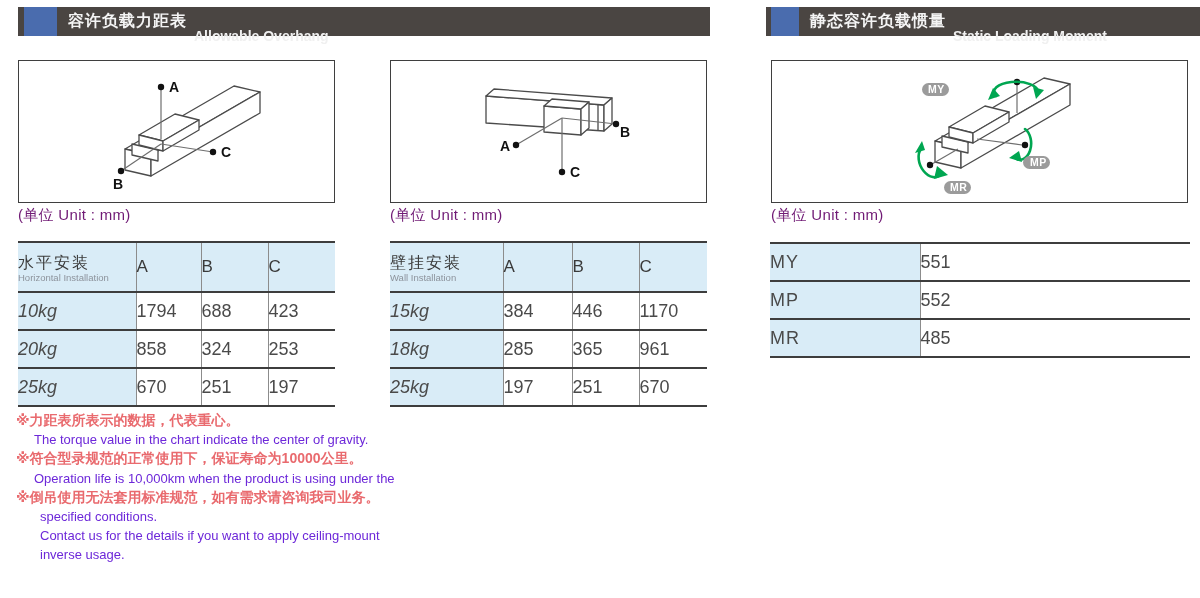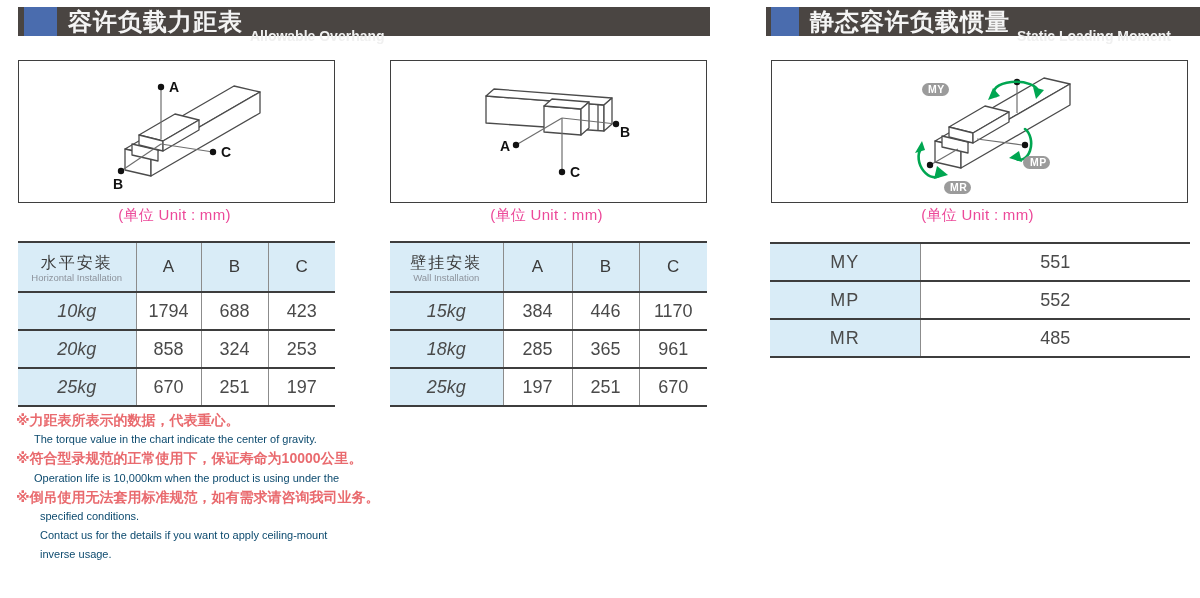--- a/index.html
+++ b/index.html
@@ -2,49 +2,49 @@
 <html><head>
 <meta charset="utf-8">
 <style>
   html,body{margin:0;padding:0;background:#ffffff;}
   .page{position:relative;width:1200px;height:598px;background:#fff;overflow:hidden;
         font-family:"Liberation Sans","DejaVu Sans",sans-serif;color:#3a3a3a;}
 
   
   .hbar{position:absolute;top:7px;height:29px;background:#4a4542;display:flex;align-items:center;}
   .hsq{width:33px;height:29px;background:#4a6cae;margin-left:6px;flex:none;}
-  .hzh{color:#f4f4f4;font-size:24px;font-weight:bold;letter-spacing:1px;margin-left:11px;white-space:nowrap;}
+  .hzh{color:#f4f4f4;font-size:16px;font-weight:bold;letter-spacing:1px;margin-left:11px;white-space:nowrap;}
   .hen{color:#f0f0f0;font-size:14px;font-weight:600;margin-left:7px;white-space:nowrap;margin-top:28px;}
 
   
   .dbox{position:absolute;border:1.5px solid #3f3f3f;background:#fff;box-sizing:border-box;}
-  .unit{position:absolute;font-size:15px;color:#ec4899;text-align:center;letter-spacing:0.3px;}
+  .unit{position:absolute;font-size:15px;color:#701a75;text-align:left;letter-spacing:0.3px;}
 
   
   table.dt{position:absolute;border-collapse:collapse;table-layout:fixed;background:#fff;}
   table.dt td{border-top:2px solid #3d3d3d;border-bottom:2px solid #3d3d3d;
               border-left:1px solid #8c8c8c;border-right:1px solid #8c8c8c;
-              text-align:center;vertical-align:middle;padding:0;box-sizing:border-box;}
+              text-align:left;vertical-align:middle;padding:0;box-sizing:border-box;}
   table.dt td:first-child{border-left:none;}
   table.dt td:last-child{border-right:none;}
   td.blue{background:#d9ecf7;}
   tr.hr td{height:50px;}
   tr.dr td{height:38px;font-size:18px;color:#4a4a4a;}
   td.lab{font-size:17px;color:#3a3a3a;font-style:italic;}
   td.colh{font-size:17px;color:#3a3a3a;}
   .thzh{font-size:16px;color:#3a3a3a;letter-spacing:2px;line-height:18px;margin-top:2px;}
   .then{font-size:9.5px;color:#8d939c;line-height:11px;white-space:nowrap;}
   td.mlab{font-size:17px;color:#333;letter-spacing:1px;}
   td.mval{font-size:17px;color:#4a4a4a;}
 
   
   .notes{position:absolute;left:16px;top:411px;width:520px;}
   .nl{line-height:19.2px;white-space:nowrap;}
   .nred{color:#e96a6e;font-weight:bold;font-size:14px;}
-  .ngray{color:#0c4a6e;font-size:11px;}
+  .ngray{color:#6d28d9;font-size:13px;}
   .i1{padding-left:18px;}
   .i2{padding-left:24px;}
 
   
   svg{display:block;}
   .ln{stroke:#4b4b4b;stroke-width:1.3;fill:#ffffff;stroke-linejoin:round;}
   .dim{stroke:#6e6e6e;stroke-width:1.2;fill:none;}
   .dot{fill:#111;}
   .ptlab{font-size:14px;font-weight:bold;fill:#111;font-family:"Liberation Sans","DejaVu Sans",sans-serif;}
   .garc{stroke:#00a651;stroke-width:2.6;fill:none;stroke-linecap:round;}

